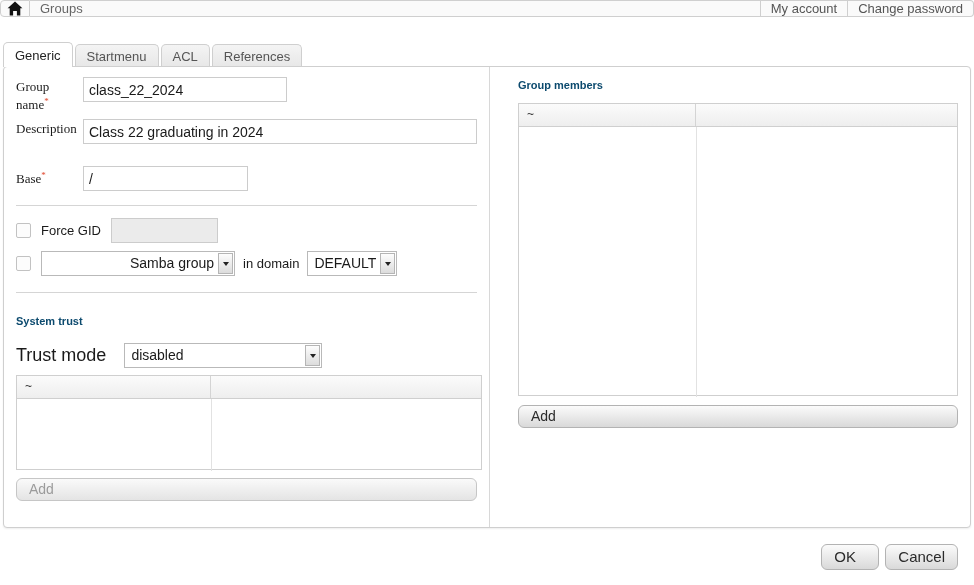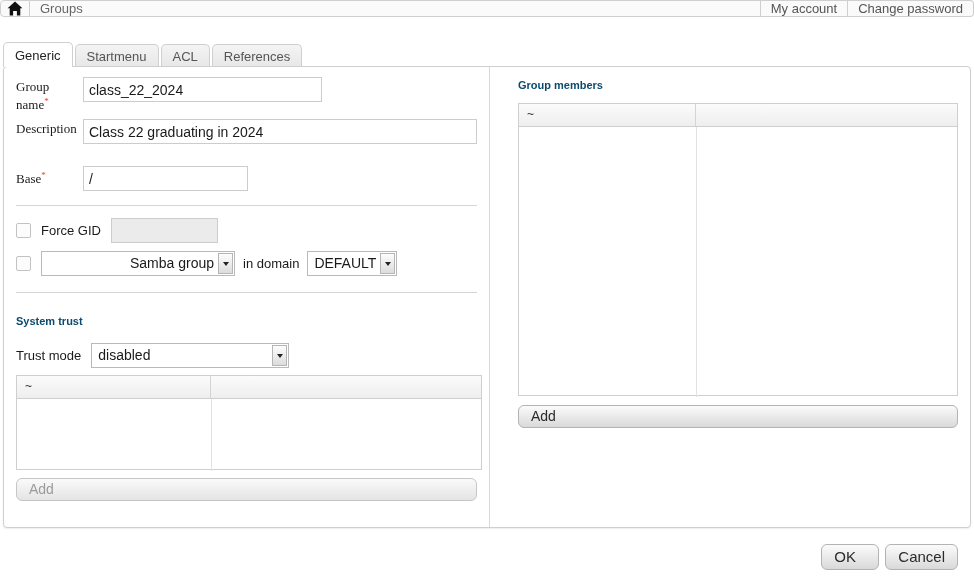--- a/index.html
+++ b/index.html
@@ -150,21 +150,21 @@
     height: 25px;
     box-sizing: border-box;
     padding: 0 5px;
     outline: none;
   }
   input.txt.disabled {
     background: #ebebeb;
     border-color: #cccccc;
     color: #888;
   }
-  .w-group { width: 239px; }
+  .w-group { width: 204px; }
   .w-desc  { width: 396px; }
   .w-base  { width: 165px; }
   .w-gid   { width: 107px; }
 
   .hr {
     border: none;
     border-top: 1px solid #d5d5d5;
     margin: 14px 0 12px 0;
   }
 
@@ -232,21 +232,21 @@
   .indomain { font-size: 13px; margin: 0 8px; }
 
   
   .sechead {
     font-size: 11px;
     font-weight: bold;
     color: #0c4a6e;
     margin: 0 0 16px 0;
   }
   .trustrow { display: flex; align-items: center; margin-bottom: 7px; }
-  .trustlabel { font-size: 13px; margin-right: 10px; }
+  .trustlabel { font-size: 18px; margin-right: 18px; }
 
   
   .tbl {
     border: 1px solid #cfcfcf;
     background: #ffffff;
     box-sizing: border-box;
   }
   .tbl .thead {
     display: flex;
     height: 22px;

